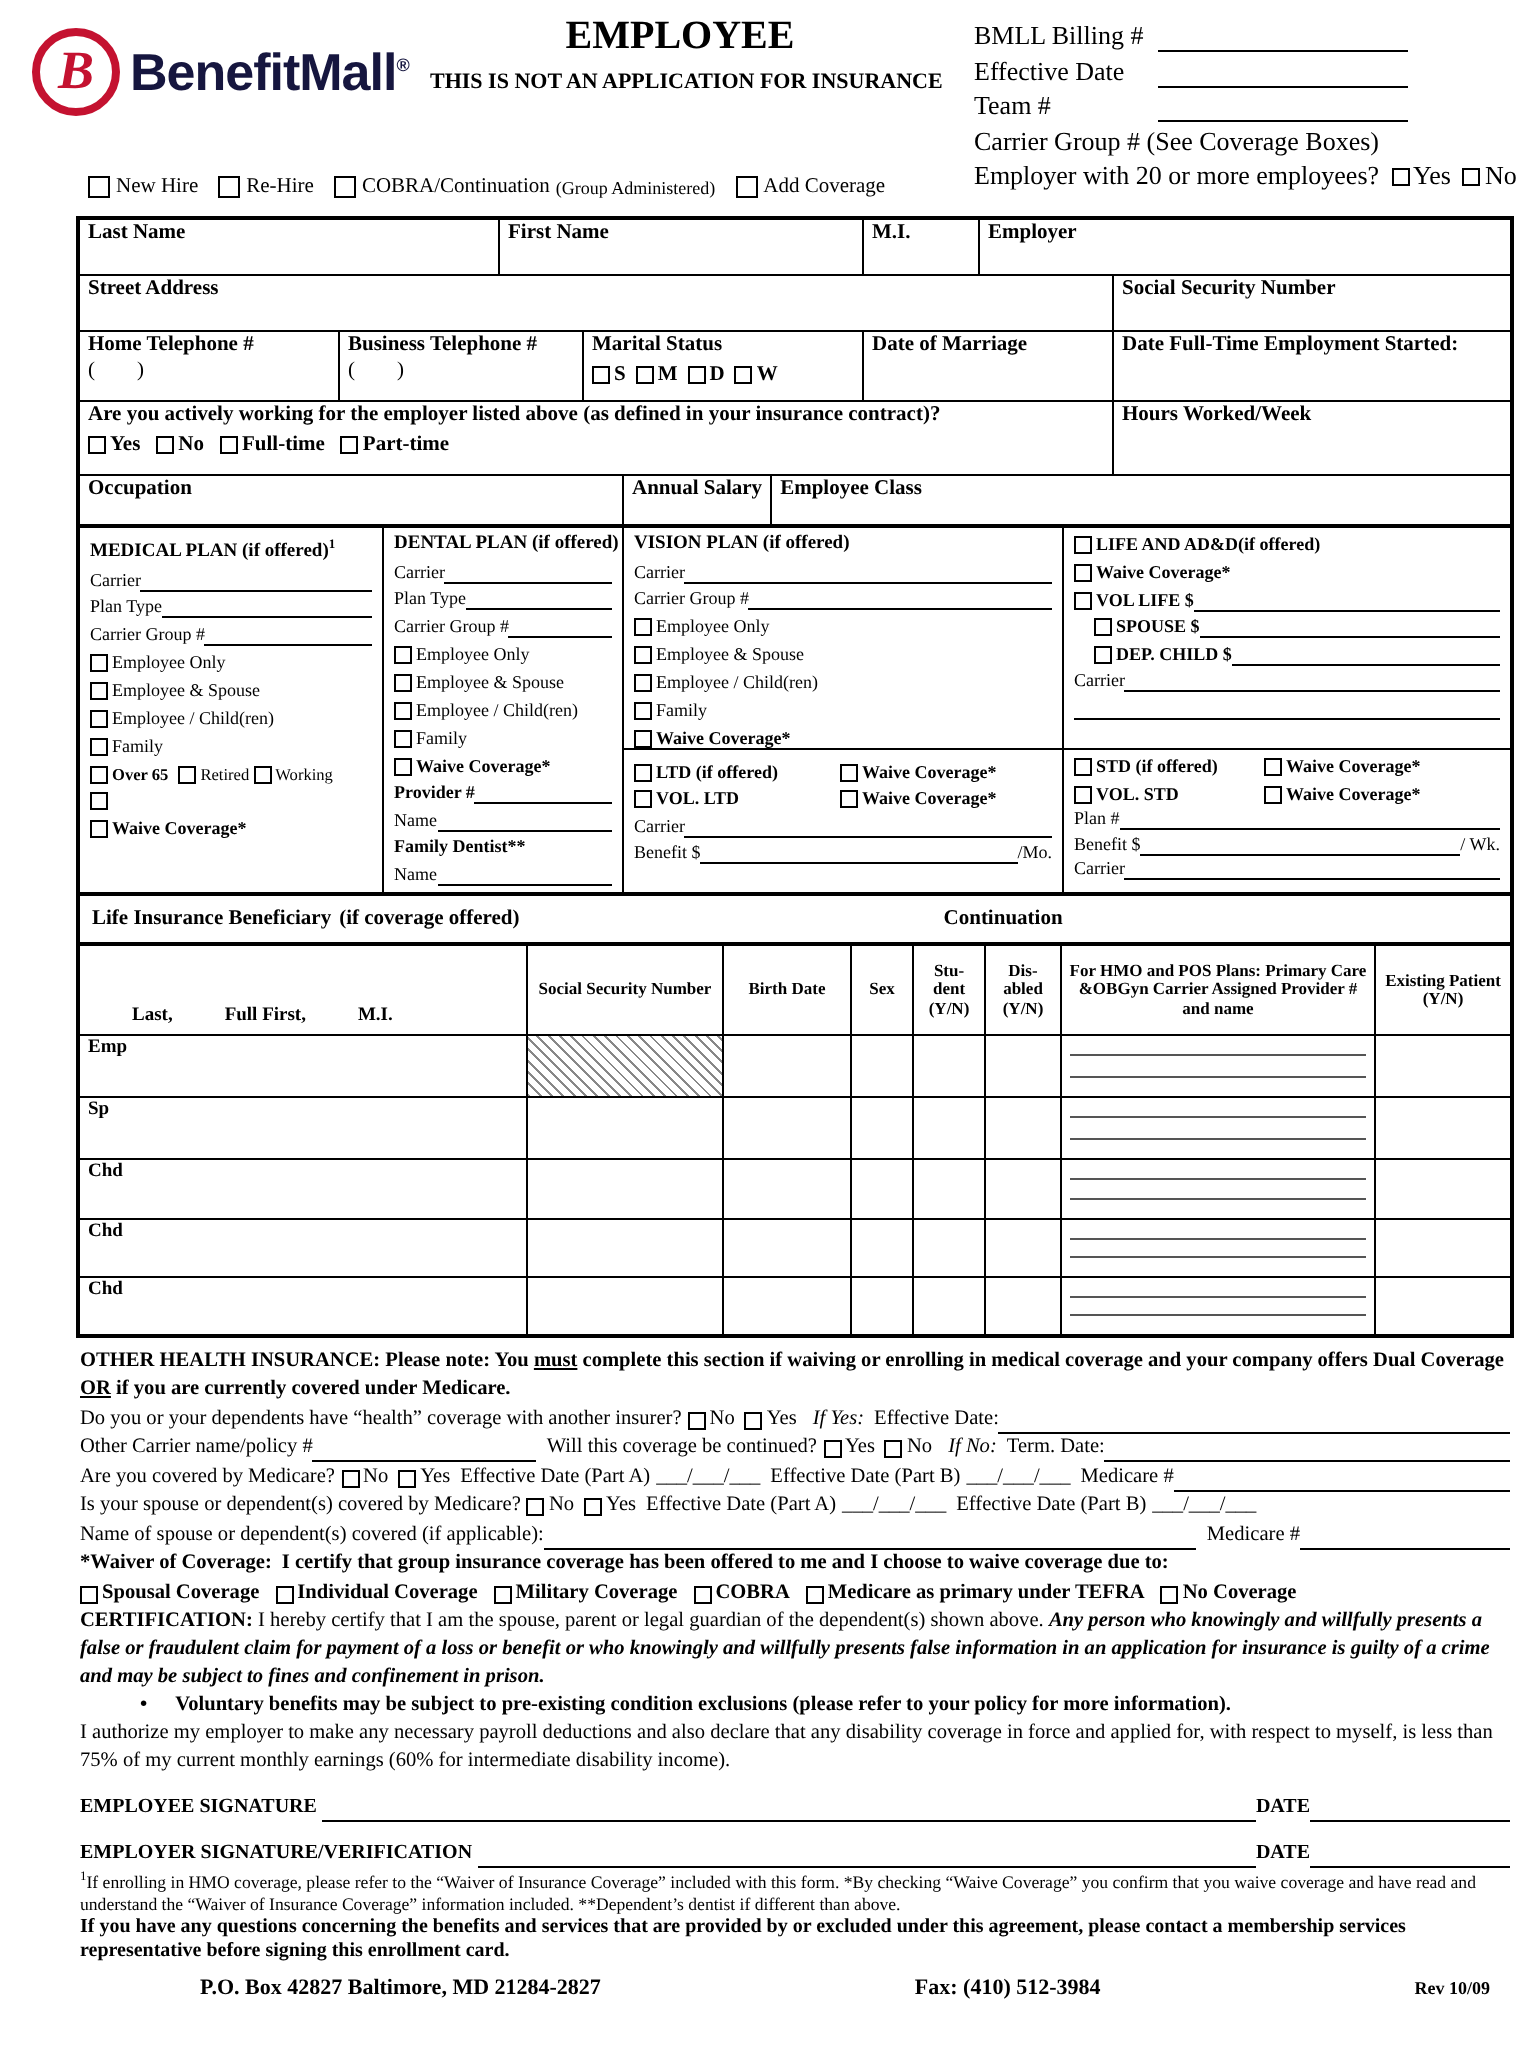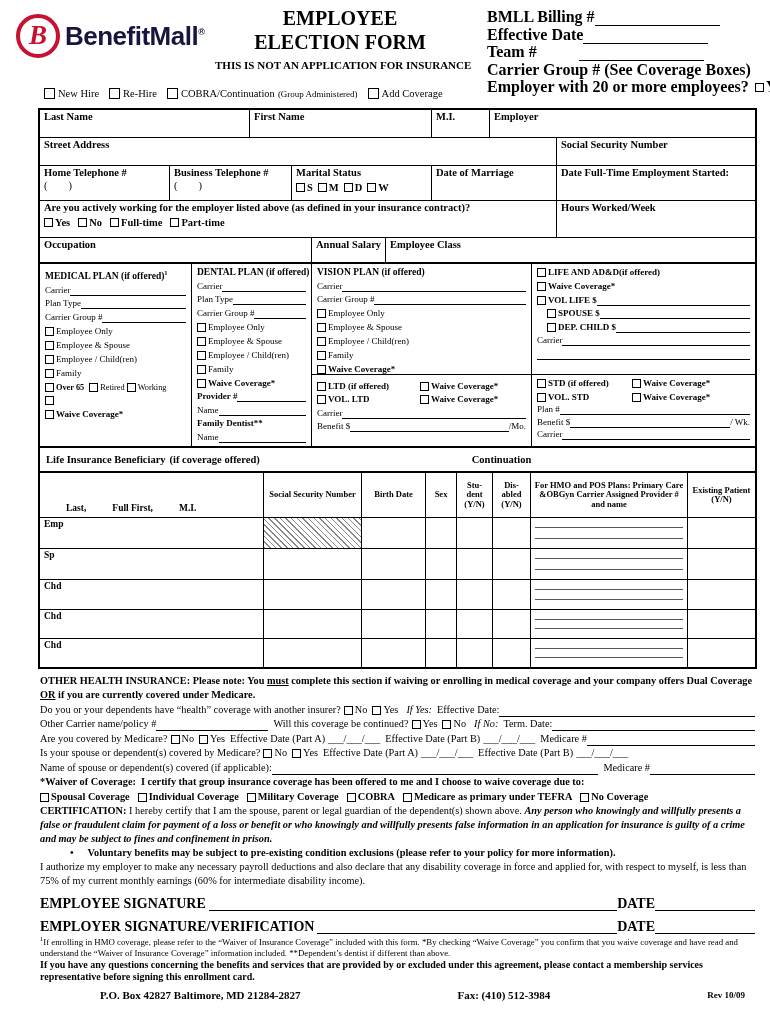--- a/index.html
+++ b/index.html
@@ -13,21 +13,21 @@
   .logo{position:absolute;left:16px;top:14px;display:flex;align-items:center}
   .logo-b{width:36px;height:36px;border:4px solid #c41230;border-radius:50%;color:#c41230;font-weight:bold;font-style:italic;font-size:27px;line-height:34px;text-align:center;flex:none}
   .logo-text{font-family:"Liberation Sans",sans-serif;font-weight:bold;font-size:26px;color:#16163f;margin-left:5px;letter-spacing:-0.5px}
   .logo-text sup{font-size:9px}
   .title-block{position:absolute;left:215px;top:6px;width:250px;text-align:center}
   .t1{font-size:20px;font-weight:bold;line-height:24px}
   .notice{font-size:11px;font-weight:bold;margin-top:5px;white-space:nowrap}
   .type-row{position:absolute;left:44px;top:88px;display:flex;align-items:flex-end;font-size:10.5px;white-space:nowrap}
   .type-row .opt{display:flex;align-items:center;margin-right:10px}
   .cobra-note{font-size:9px;margin-left:3px}
-  .right-block{position:absolute;left:487px;top:12px;width:273px;font-size:16px;font-weight:bold}
+  .right-block{position:absolute;left:487px;top:12px;width:273px;font-size:13px;font-weight:normal}
   .rb-line{display:flex;align-items:flex-end;margin-bottom:3.5px;height:14px;white-space:nowrap}
   .rb-line .ln{width:125px;margin-left:auto;margin-right:56px}
   .rb-line .cbw{display:inline-flex;align-items:center;margin-left:6px}
   
   .content{position:absolute;left:38px;top:108px;width:719px}
   .tbl{border:2px solid #000;font-size:10.5px;line-height:12.5px}
   .tr{display:flex;border-bottom:1px solid #000}
   .tr:last-child{border-bottom:none}
   .td{border-right:1px solid #000;padding:1px 4px;overflow:hidden;box-sizing:border-box}
   .td:last-child{border-right:none;flex:1}
@@ -74,21 +74,21 @@
   
   .other{padding:5px 2px 0 2px;font-size:10.3px;line-height:14px}
   .other p{margin:0}
   .q{display:flex;align-items:flex-end;white-space:nowrap;margin-top:0.5px}
   .q>span{flex:none}.q>.ln.fill{flex:1 1 auto}
   .q .cb{margin-bottom:2px}
   .ml3{margin-left:3px}.ml5{margin-left:5px}.ml8{margin-left:8px}
   .cert{margin-top:1px}
   .bullet{padding-left:30px;font-weight:bold}
   .bullet .bm{margin-right:14px}
-  .sig{display:flex;align-items:flex-end;margin-top:8px;font-size:14px;height:15px;white-space:nowrap}
+  .sig{display:flex;align-items:flex-end;margin-top:8px;font-size:10px;height:15px;white-space:nowrap}
   .sig>span{flex:none}.sig>.ln.fill{flex:1 1 auto}
   .sig .ln{height:12px}
   .fn{font-size:8.8px;line-height:10.8px;margin-top:5px}
   .fn sup{font-size:6.5px}
   .qs{font-size:10px;line-height:12.5px;margin-top:2px;font-weight:bold}
   .footer{display:flex;align-items:flex-end;margin-top:4px;font-size:11px;padding:0 10px 0 60px;justify-content:space-between;font-weight:bold}
   .rev{font-size:9px}
   sup.fnm{font-size:6.5px;vertical-align:super}
 </style>
 </head>
@@ -96,21 +96,20 @@
 
 <div class="page">
 
   <div class="logo">
     <span class="logo-b">B</span>
     <span class="logo-text"><span>BenefitMall</span><sup>®</sup></span>
   </div>
 
   <div class="title-block">
     <div class="t1">EMPLOYEE</div>
-    <div class="t1">ELECTION FORM</div>
     <div class="notice">THIS IS NOT AN APPLICATION FOR INSURANCE</div>
   </div>
 
   <div class="type-row">
     <span class="opt">
         <span class="cb"></span>
         <span>New Hire</span>
       </span>
     <span class="opt">
         <span class="cb"></span>

